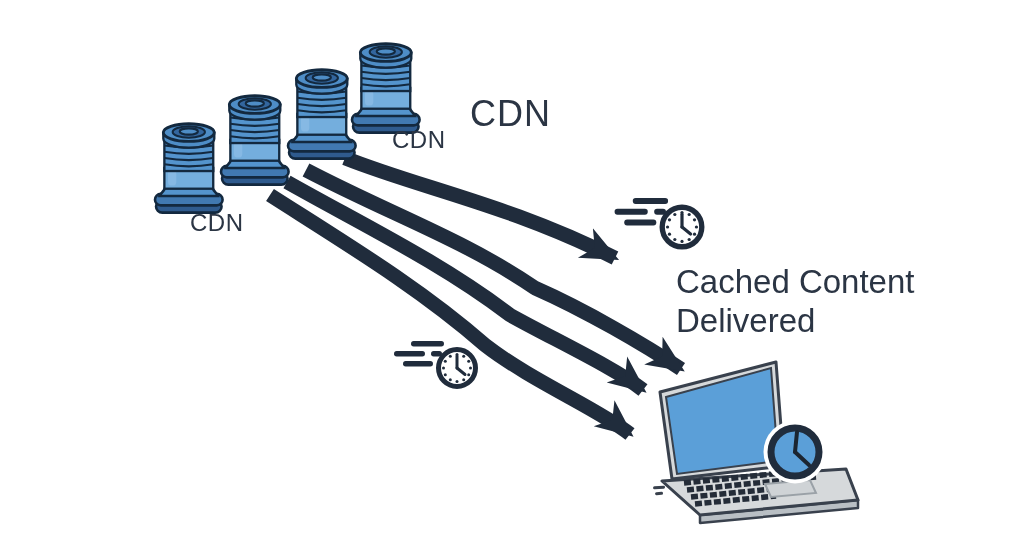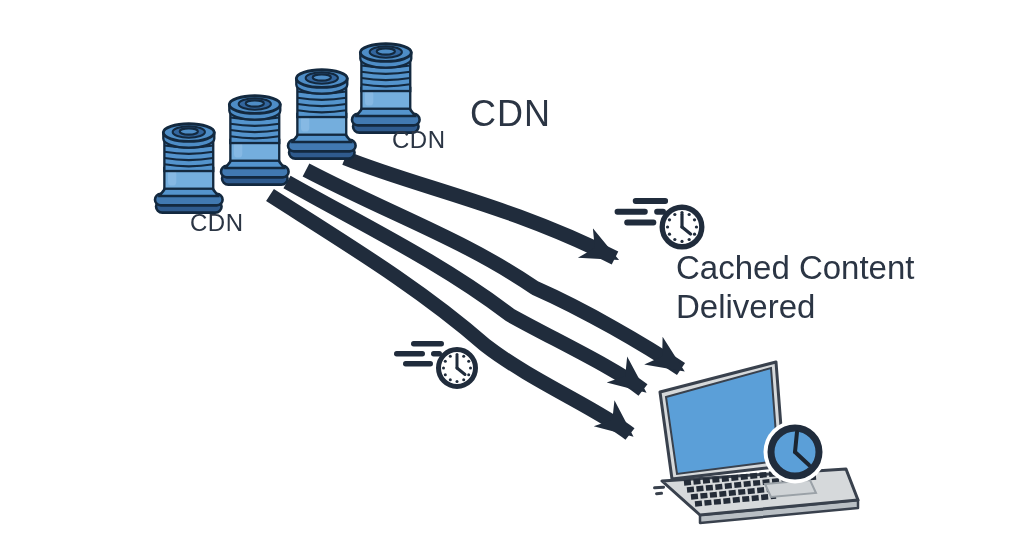--- a/index.html
+++ b/index.html
@@ -8,21 +8,21 @@
     overflow:hidden;font-family:"Liberation Sans", sans-serif;
   }
   .stage svg{position:absolute;left:0;top:0;}
   .lbl{
     position:absolute;color:#2b3544;font-family:"Liberation Sans", sans-serif;
     white-space:nowrap;user-select:none;
   }
   .lbl-cdn-left  {left:190px;top:209px;font-size:24px;letter-spacing:.5px;}
   .lbl-cdn-right {left:392px;top:126px;font-size:24px;letter-spacing:.5px;}
   .lbl-cdn-title {left:470px;top:93px;font-size:36px;letter-spacing:1px;}
-  .lbl-caption   {left:676px;top:248px;font-size:33px;line-height:39px;
+  .lbl-caption   {left:676px;top:262px;font-size:33px;line-height:39px;
                   white-space:normal;width:270px;}
 </style>
 </head>
 <body>
 
 <div class="stage">
 
   <svg width="1024" height="559" viewBox="0 0 1024 559">
     <defs>
       <marker id="ah" viewBox="0 0 10 10" refX="8.8" refY="5" markerWidth="2.6" markerHeight="2.6" orient="auto">

